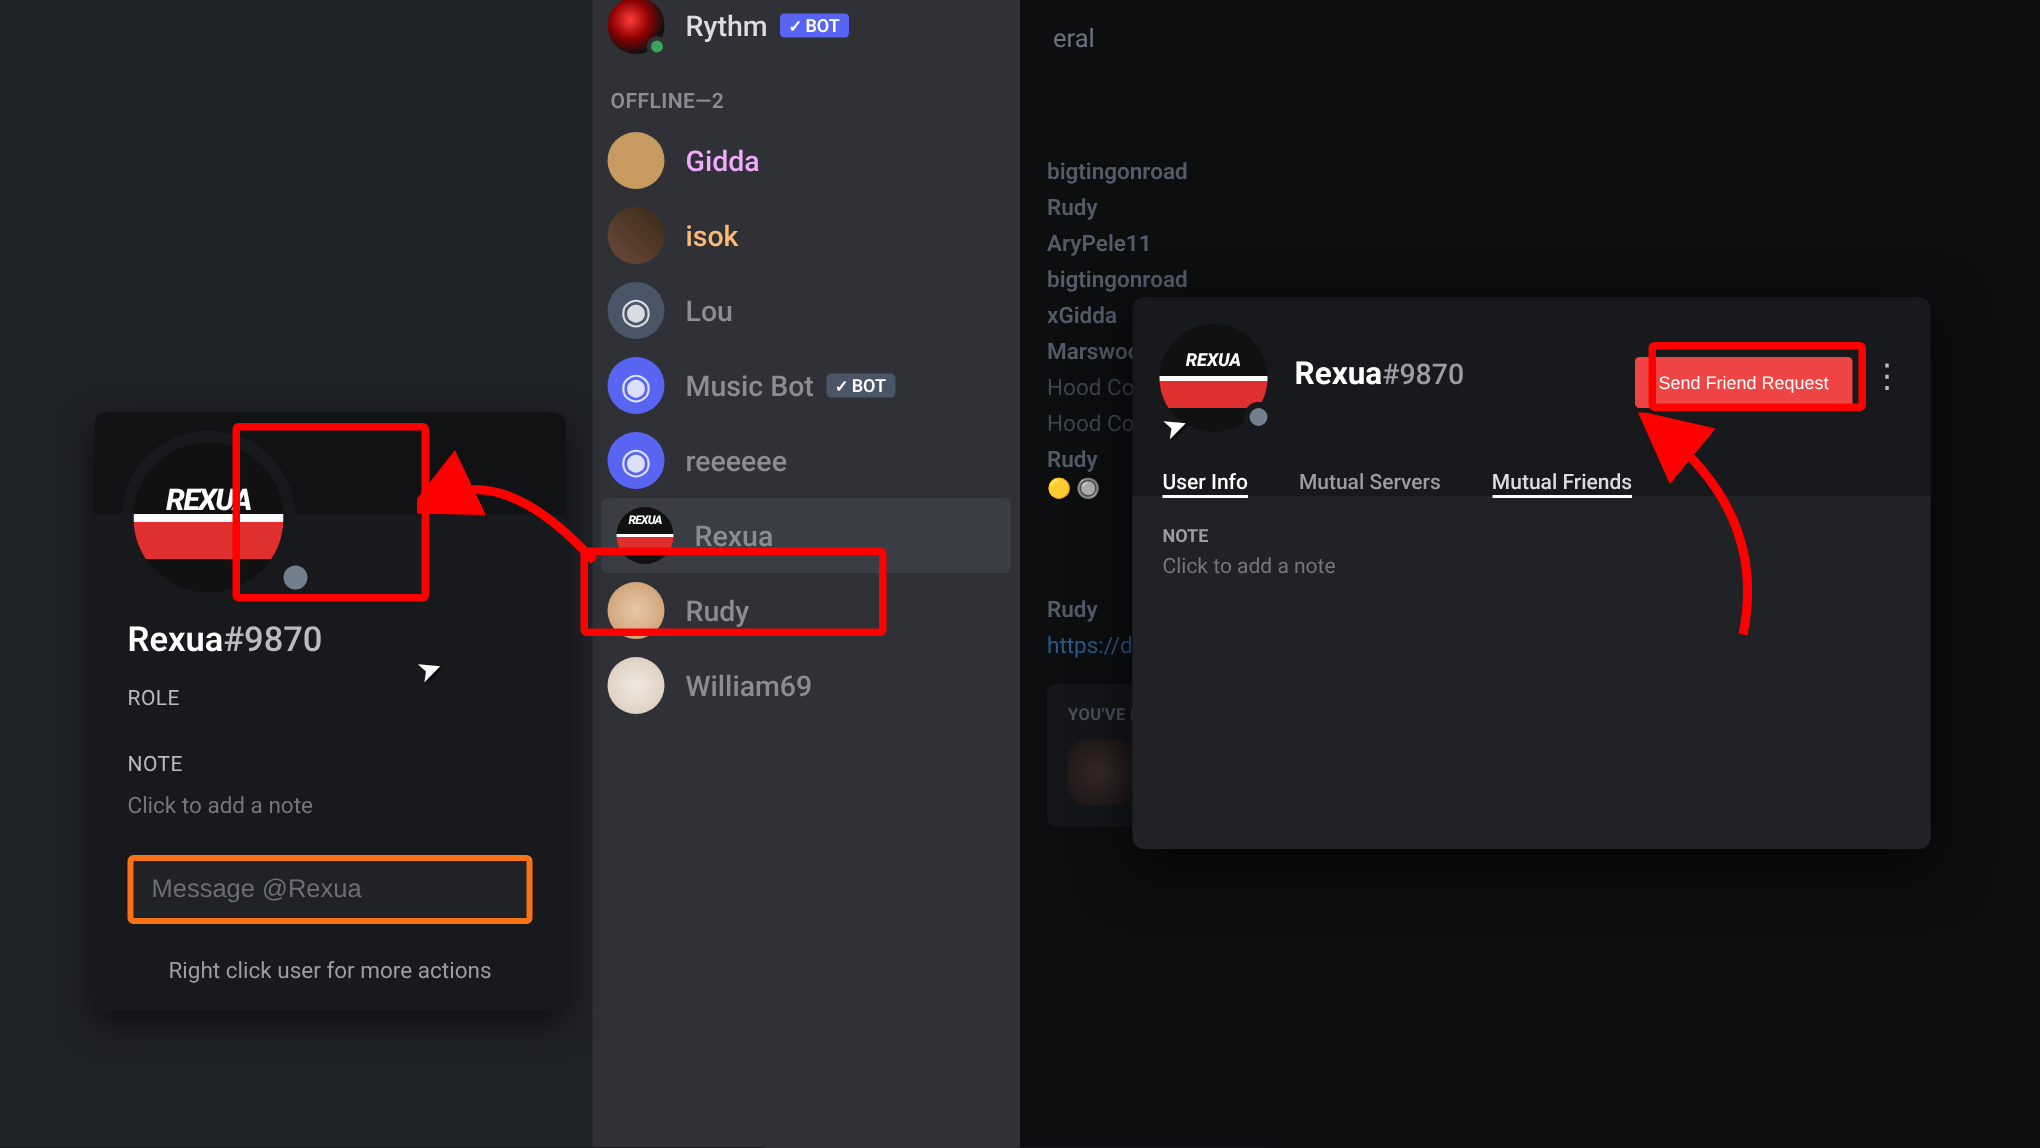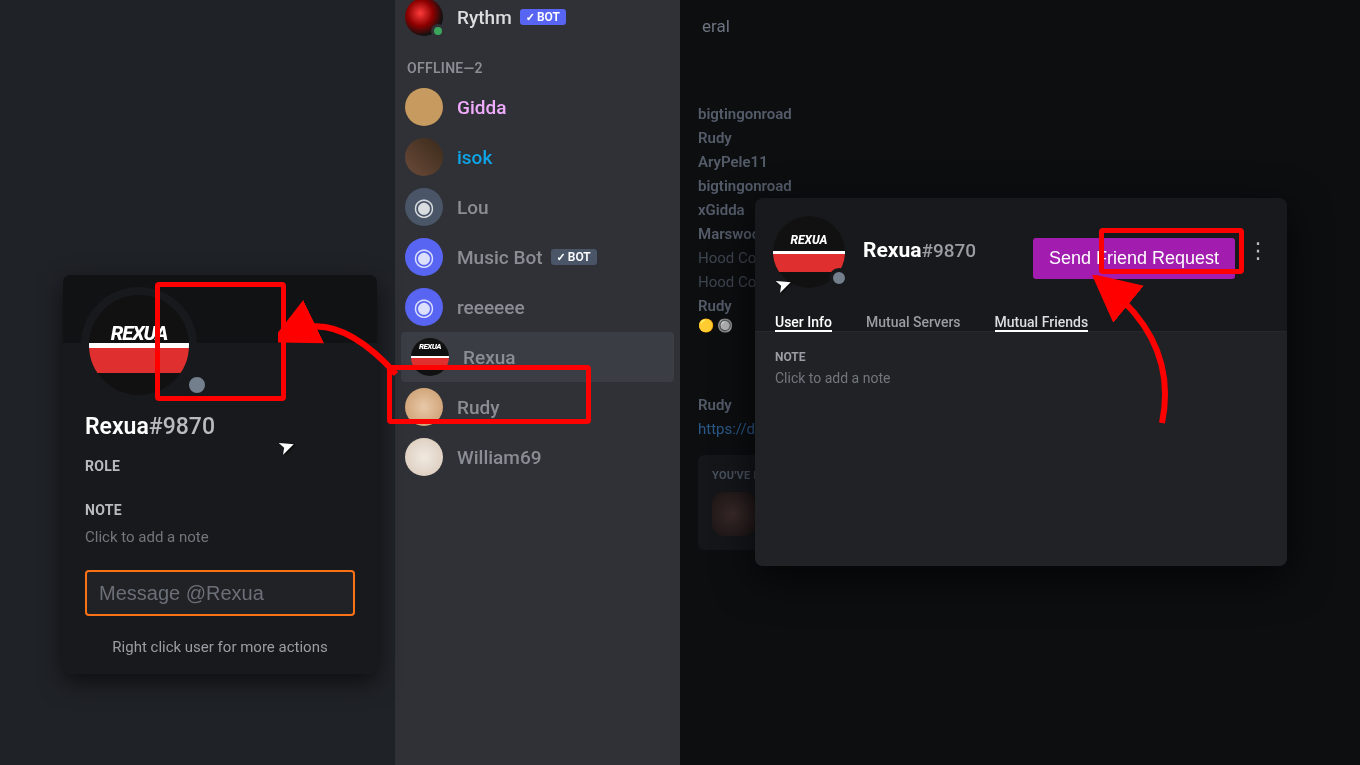--- a/index.html
+++ b/index.html
@@ -56,21 +56,21 @@
     height: 14px;
     border-radius: 50%;
     border: 3px solid #2f3136;
   }
   .status-online { background: #3ba55c; }
   .member-name {
     font-size: 19px;
     font-weight: 500;
     color: #8a8e94;
   }
-  .member-name.colored-red { color: #0ea5e9; }
+  .member-name.colored-red { color: #fdba74; }
   .member-name.colored-gold { color: #f0abfc; }
   .section-header {
     font-size: 14px;
     font-weight: 600;
     color: #8a8e94;
     padding: 18px 10px 6px 12px;
     letter-spacing: 0.3px;
   }
   .bot-badge {
     background: #5865f2;
@@ -165,21 +165,21 @@
     font-size: 23px;
     font-weight: 600;
     color: #fff;
   }
   .popout-username .discrim { color: #b9bbbe; font-weight: 500; }
   .popout-section {
     padding: 18px 22px 0 22px;
   }
   .popout-section-title {
     font-size: 14px;
-    font-weight: 700;
+    font-weight: 400;
     color: #b9bbbe;
     margin-bottom: 10px;
     letter-spacing: 0.3px;
   }
   .role-pill {
     display: inline-flex;
     align-items: center;
     border: 1px solid #a88a2f;
     border-radius: 12px;
     padding: 4px 12px 4px 6px;
@@ -197,25 +197,25 @@
     color: #72767d;
     font-size: 15px;
   }
   .popout-input-wrap {
     padding: 24px 22px 8px 22px;
   }
   .popout-input {
     width: 100%;
     height: 46px;
     background: #202225;
-    border: 2px solid #f97316;
+    border: 4px solid #f97316;
     border-radius: 4px;
     padding: 0 12px;
     color: #dcddde;
-    font-size: 20px;
+    font-size: 17px;
   }
   .popout-input::placeholder { color: #6b6f78; }
   .popout-hint {
     text-align: center;
     color: #9a9da3;
     font-size: 15px;
     padding-top: 14px;
   }
 
   
@@ -327,25 +327,25 @@
   .modal-username {
     padding-left: 18px;
     padding-top: 22px;
     font-size: 21px;
     font-weight: 700;
     color: #fff;
     flex: 1;
   }
   .modal-username .discrim { color: #9a9da3; font-weight: 500; font-size: 19px; }
   .friend-btn {
-    background: #a21caf;
+    background: #ef4444;
     color: #fff;
     border: none;
     border-radius: 3px;
-    font-size: 18px;
+    font-size: 12px;
     font-weight: 500;
     padding: 10px 16px;
     cursor: pointer;
     margin-top: 22px;
     margin-left: 24px;
   }
   .more-btn {
     color: #b9bbbe;
     font-size: 22px;
     padding: 22px 0 0 12px;

